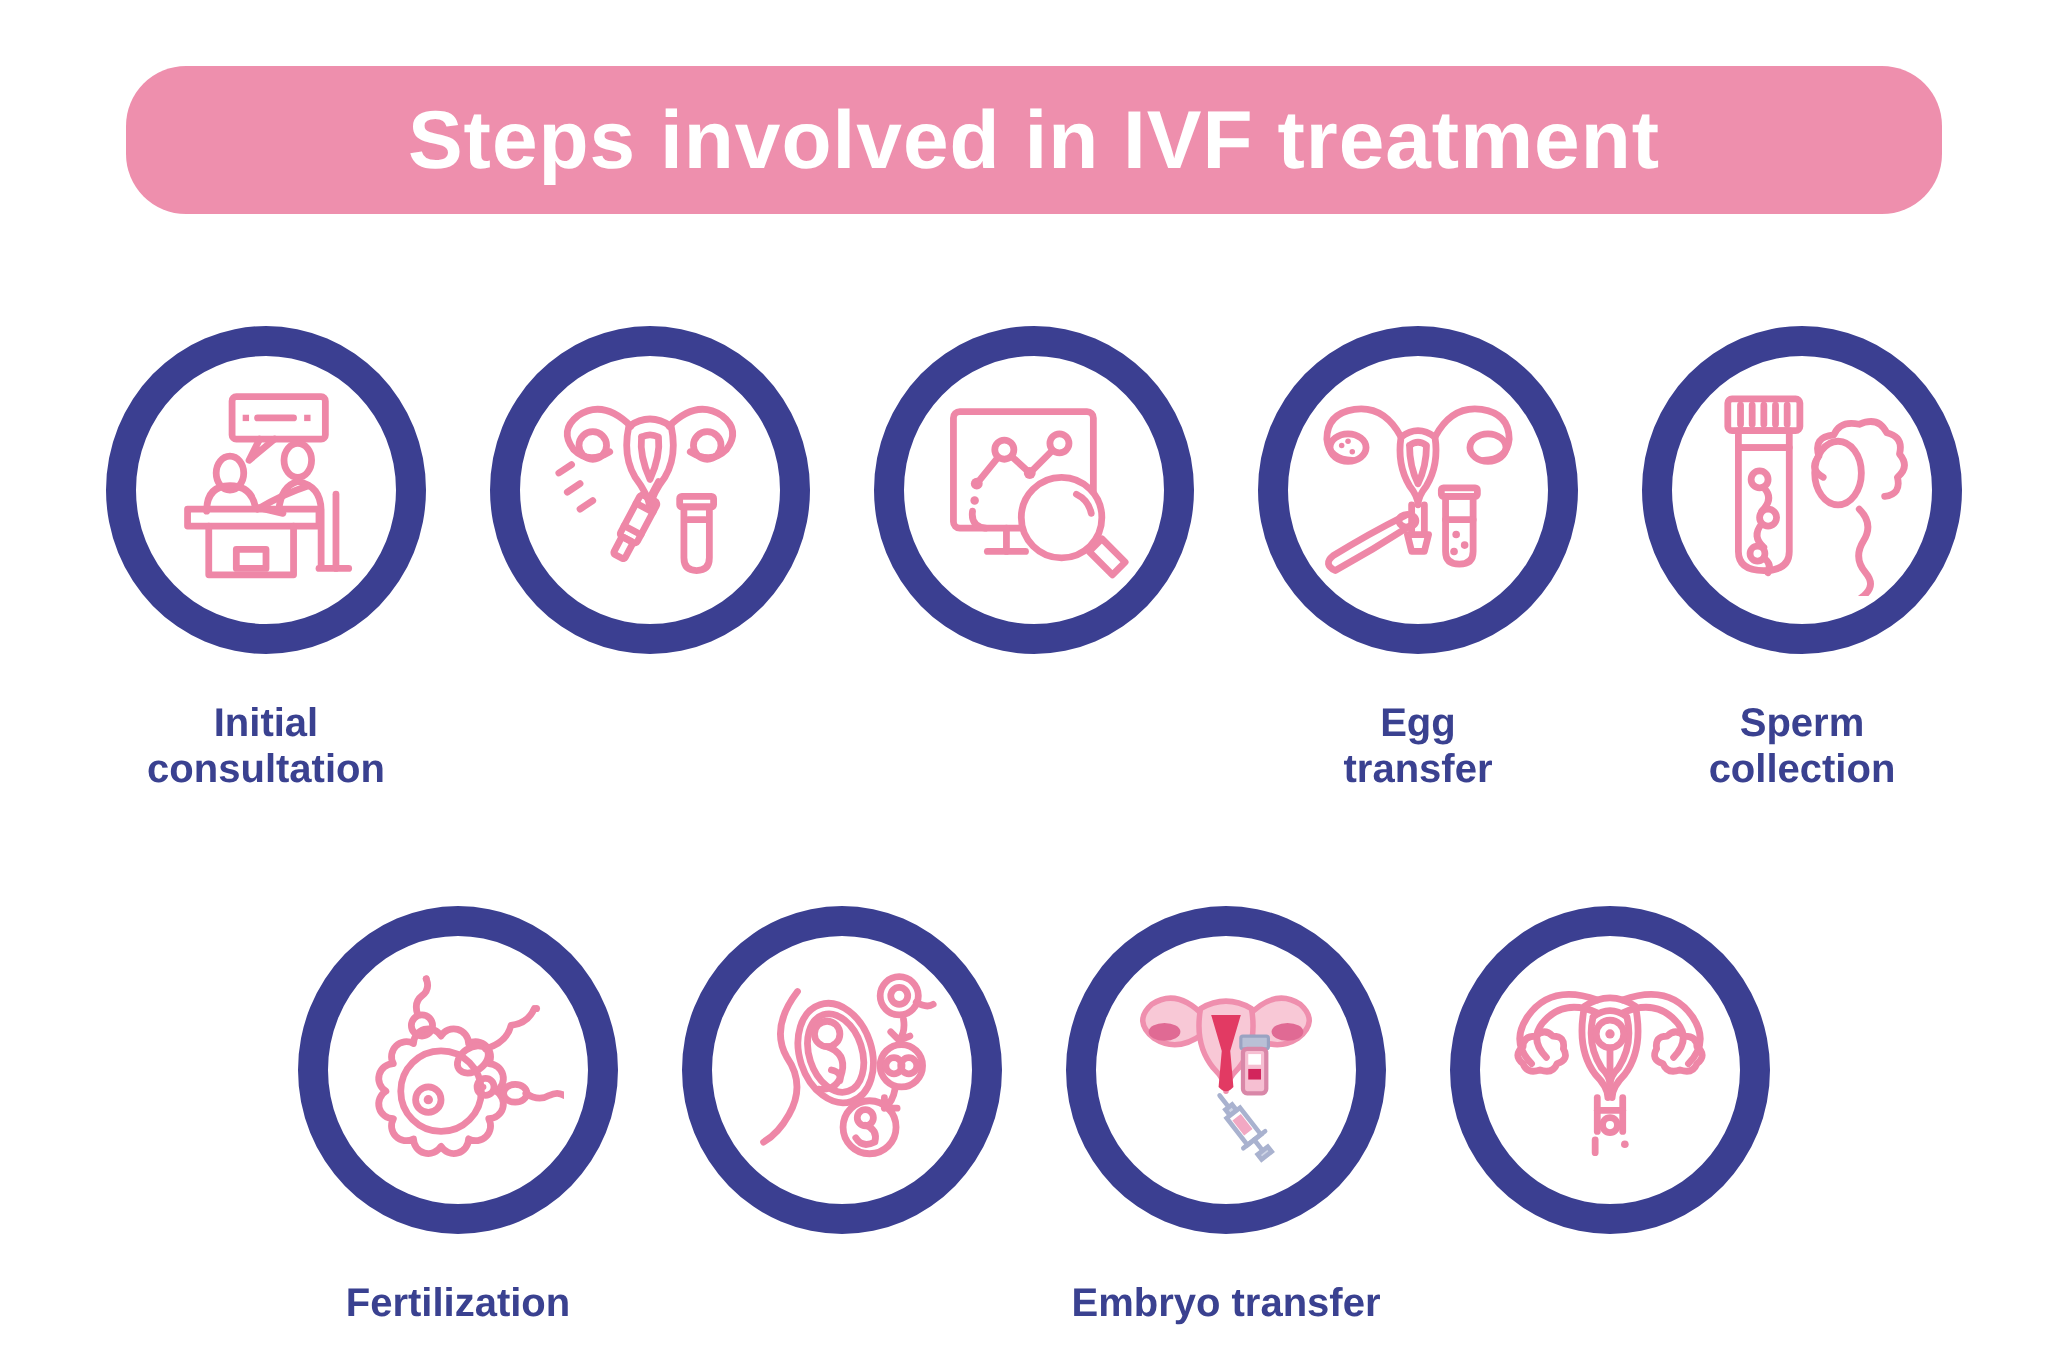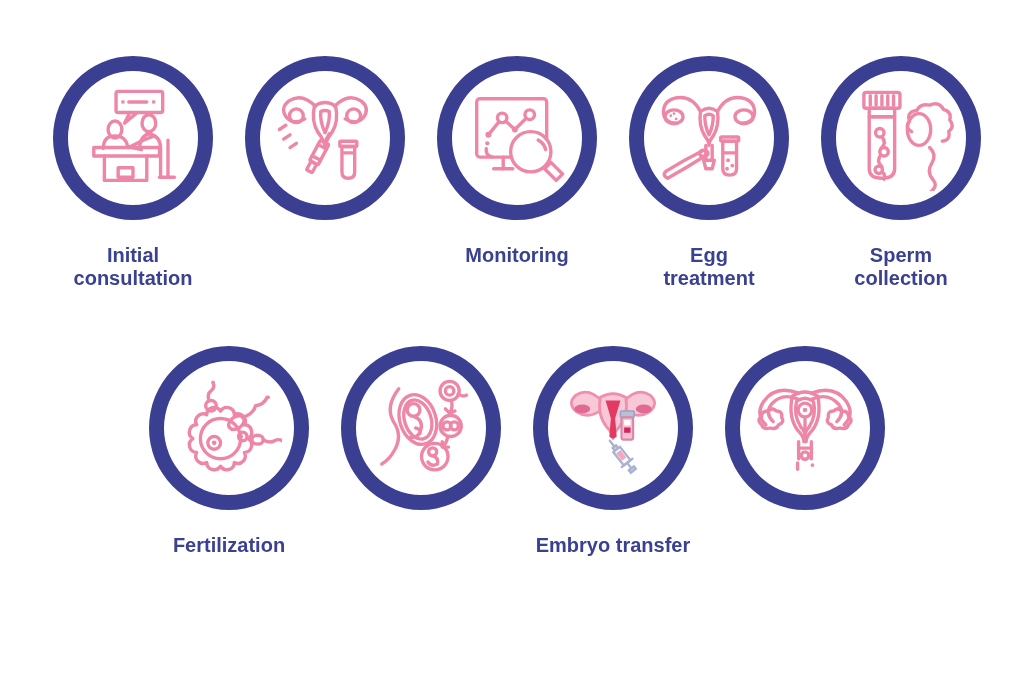--- a/index.html
+++ b/index.html
@@ -28,20 +28,23 @@
     font-size:20px;font-weight:bold;line-height:23px;white-space:pre-line;
   }
   .ic{stroke:#ee87a7;fill:none;stroke-width:3.2;stroke-linecap:round;stroke-linejoin:round;}
   .icf{fill:#ee87a7;stroke:none;}
 </style>
 </head>
 <body>
 
 <div class="canvas">
 
+  <div class="banner">
+    <h1>Steps involved in IVF treatment</h1>
+  </div>
 
   <div class="row">
 
     <div class="step">
       <div class="ring">
         <svg width="106" height="106" viewBox="0 0 100 100">
           <g class="ic">
             <rect x="34" y="6" width="44" height="20" rx="2"></rect>
             <path d="M47,26 l-5,10 l12,-10"></path>
             <line x1="46" y1="16" x2="63" y2="16"></line>
@@ -103,21 +106,20 @@
             <path d="M21,60 q-1,7 6,8"></path>
             <circle cx="63" cy="63" r="19" fill="#fff"></circle>
             <path d="M70,52 a13,13 0 0 1 7,9"></path>
             <polygon points="76,79 82,73 93,84 87,90" fill="#fff"></polygon>
           </g>
           <circle class="icf" cx="23" cy="47" r="2.8"></circle>
           <circle class="icf" cx="48" cy="42" r="2.8"></circle>
           <circle class="icf" cx="22" cy="55" r="2"></circle>
         </svg>
       </div>
-      <div class="step-label">Monitoring</div>
     </div>
 
     <div class="step">
       <div class="ring">
         <svg width="106" height="106" viewBox="0 0 100 100">
           <g class="ic" stroke-width="2.8">
             <path d="M42,25 Q34,10 20,12 Q7,14 7,26 Q8,36 19,36"></path>
             <ellipse cx="17" cy="30" rx="8.5" ry="6.5"></ellipse>
             <path d="M58,25 Q66,10 80,12 Q93,14 93,26 Q92,36 81,36"></path>
             <ellipse cx="83" cy="30" rx="8.5" ry="6.5"></ellipse>
@@ -132,21 +134,21 @@
           </g>
           <circle class="icf" cx="14" cy="29" r="1.3"></circle>
           <circle class="icf" cx="19" cy="32" r="1.3"></circle>
           <circle class="icf" cx="17" cy="27" r="1.3"></circle>
           <circle class="icf" cx="68" cy="71" r="1.8"></circle>
           <circle class="icf" cx="72" cy="76" r="1.8"></circle>
           <circle class="icf" cx="67" cy="79" r="1.8"></circle>
         </svg>
       </div>
       <div class="step-label">Egg
-treatment</div>
+transfer</div>
     </div>
 
     <div class="step">
       <div class="ring">
         <svg width="106" height="106" viewBox="0 0 100 100">
           <g class="ic" stroke-width="2.9">
             <rect x="15" y="7" width="34" height="15" rx="2"></rect>
             <path d="M21,10 v9 M26.5,10 v9 M32,10 v9 M37.5,10 v9 M43,10 v9"></path>
             <rect x="20" y="22" width="24" height="8"></rect>
             <path d="M20,30 h24 v49 q0,9 -12,9 q-12,0 -12,-9 Z"></path>

